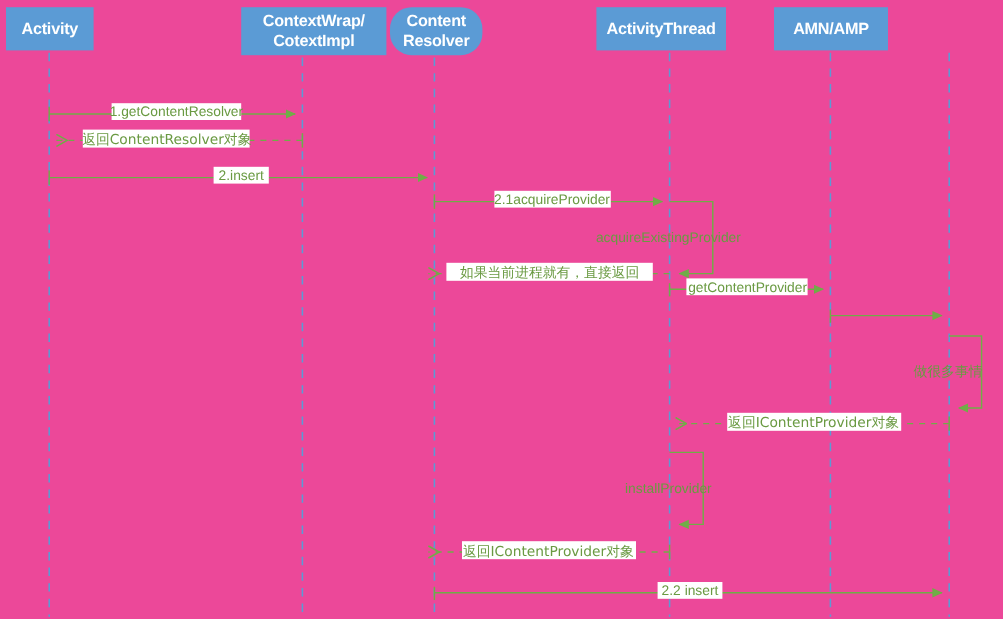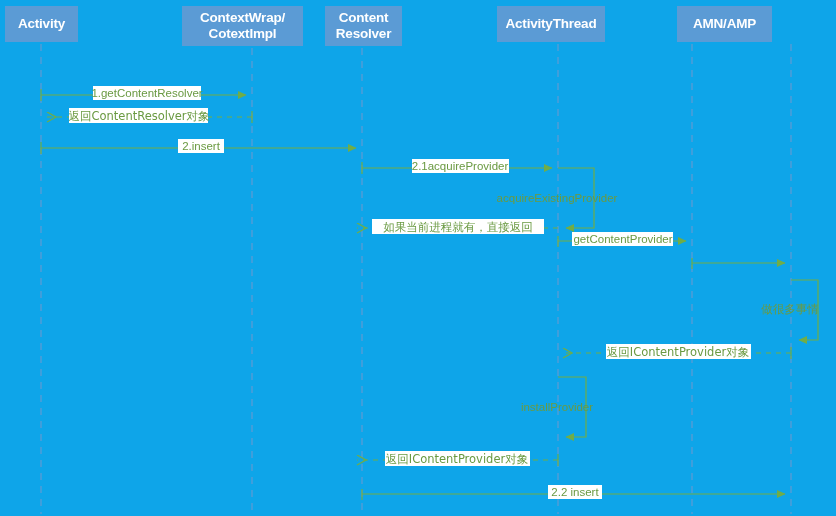--- a/index.html
+++ b/index.html
@@ -4,21 +4,21 @@
 <style>
   html, body {
     margin: 0;
     padding: 0;
     background: #ffffff;
   }
   #canvas {
     position: relative;
     width: 836px;
     height: 516px;
-    background: #0ea5e9;
+    background: #ec4899;
     font-family: "Liberation Sans", "DejaVu Sans", sans-serif;
     overflow: hidden;
   }
   .participant-box {
     position: absolute;
     background: #5B9BD5;
     color: #ffffff;
     font-weight: bold;
     font-size: 13.5px;
     line-height: 16px;
@@ -51,33 +51,33 @@
 </style>
 </head>
 <body>
 
 <div id="canvas">
 
   <div class="participant-box" style="left:5px; top:6px; width:73px; height:36px;">
     <span>Activity</span>
   </div>
 
-  <div class="participant-box" style="left:182px; top:6px; width:121px; height:40px;">
+  <div class="participant-box" style="left:201px; top:6px; width:121px; height:40px;">
     <span>ContextWrap/<br>CotextImpl</span>
   </div>
 
-  <div class="participant-box" style="left:325px; top:6px; width:77px; height:40px;">
+  <div class="participant-box" style="left:325px; top:6px; width:77px; height:40px;border-radius:18px;">
     <span>Content<br>Resolver</span>
   </div>
 
   <div class="participant-box" style="left:497px; top:6px; width:108px; height:36px;">
     <span>ActivityThread</span>
   </div>
 
-  <div class="participant-box" style="left:645px; top:6px; width:95px; height:36px;margin-left:32px;">
+  <div class="participant-box" style="left:645px; top:6px; width:95px; height:36px;">
     <span>AMN/AMP</span>
   </div>
 
 
   <svg class="diagram" viewBox="0 0 836 516">
     <defs>
       <marker id="arrowSolid" markerWidth="9" markerHeight="9" refX="8" refY="4.5" orient="auto" markerUnits="userSpaceOnUse">
         <path d="M0,0.6 L8.6,4.5 L0,8.4 z" fill="#70AD47"></path>
       </marker>
       <marker id="arrowOpen" markerWidth="11" markerHeight="11" refX="9.5" refY="5.5" orient="auto" markerUnits="userSpaceOnUse">

